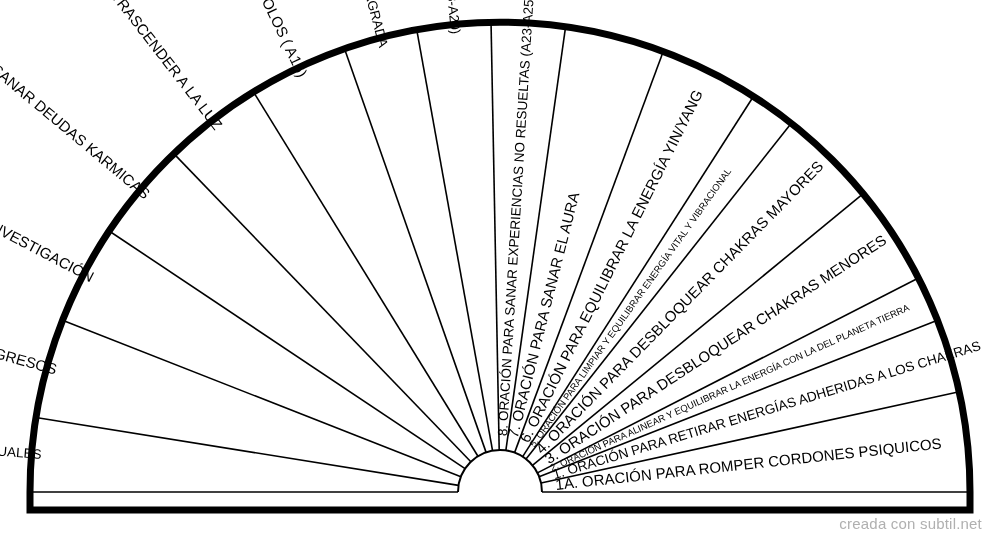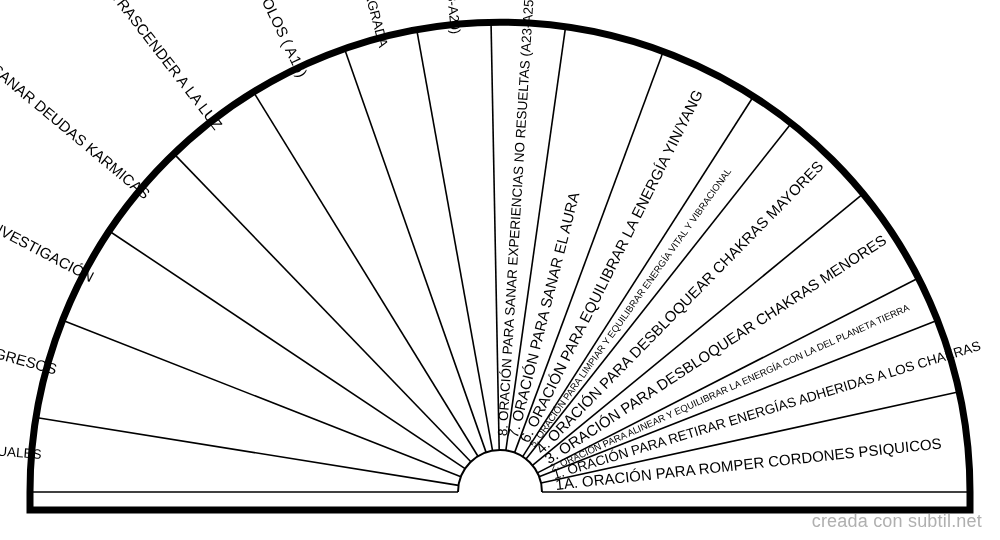--- a/index.html
+++ b/index.html
@@ -29,21 +29,21 @@
   .sector-label {
     font-family: "Liberation Sans", sans-serif;
     fill: #000000;
     dominant-baseline: middle;
   }
   #credit {
     position: absolute;
     right: 18px;
     bottom: 8px;
     font-family: "Liberation Sans", sans-serif;
-    font-size: 18px;
+    font-size: 15px;
     color: #b0b0b0;
     letter-spacing: 0.2px;
     white-space: nowrap;
   }
   #credit .brand {
     color: #b0b0b0;
   }
 </style>
 </head>
 <body>

